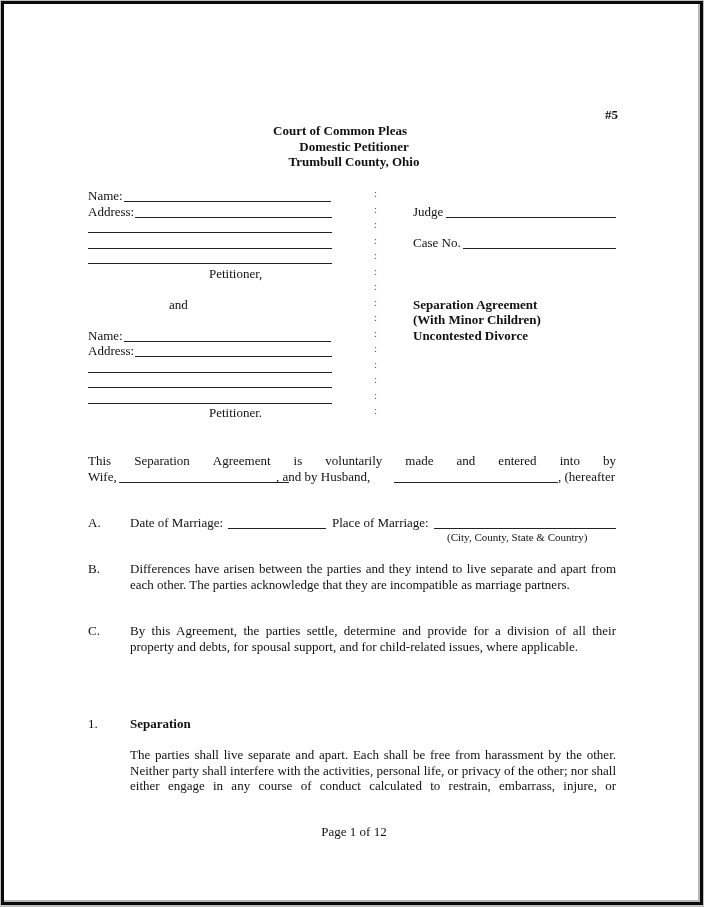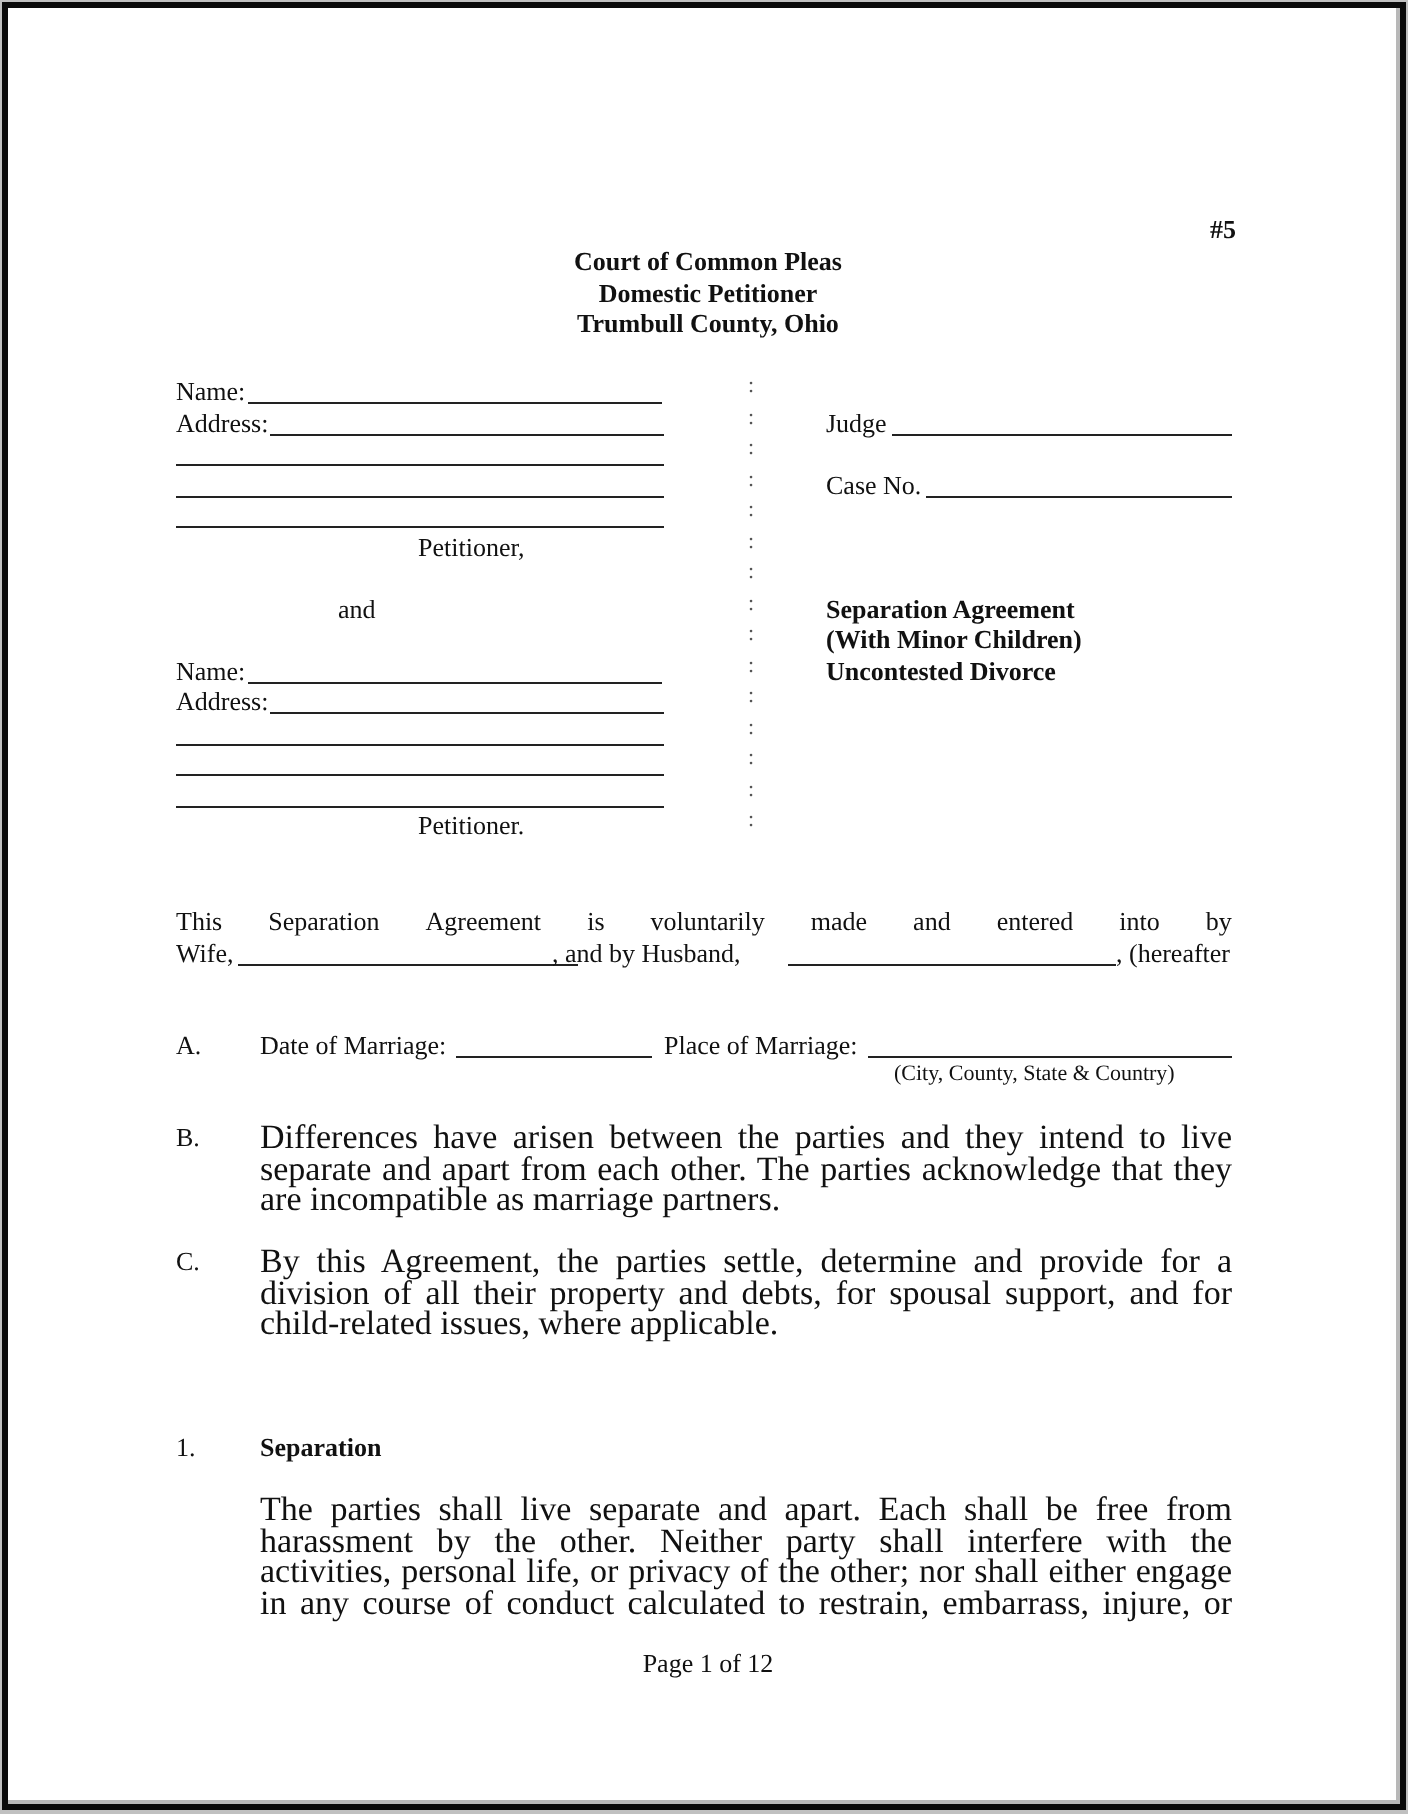--- a/index.html
+++ b/index.html
@@ -11,32 +11,32 @@
   }
   .inner {
     position: absolute; left: 0; top: 0; right: 0; bottom: 0;
     border-right: 2px solid #b8b8b8; border-bottom: 2px solid #b8b8b8;
   }
   .abs { position: absolute; white-space: nowrap; font-size: 13px; line-height: 15.5px; }
   .b { font-weight: bold; }
   .fullul { position: absolute; border-bottom: 1px solid #222; height: 1px; }
   .colon { position: absolute; left: 370px; font-size: 11px; line-height: 11px; color: #555; }
   .center { text-align: center; }
-  .par { position: absolute; font-size: 17px; line-height: 15.5px; white-space: normal; text-align: justify; }
+  .par { position: absolute; font-size: 13px; line-height: 15.5px; white-space: normal; text-align: justify; }
   .small { font-size: 11px; }
 </style>
 </head>
 <body>
 
 <div class="frame">
   <div class="inner"></div>
 
   <div class="abs b" style="left:601px; top:103px;">#5</div>
 
-  <div class="abs b center" style="left:230px; width:240px; top:119px;font-family:Liberation Serif, serif;">Court of Common Pleas</div>
+  <div class="abs b center" style="left:216px; width:240px; top:119px;font-family:Liberation Serif, serif;">Court of Common Pleas</div>
   <div class="abs b center" style="left:230px; width:240px; top:134.5px;">Domestic Petitioner</div>
   <div class="abs b center" style="left:230px; width:240px; top:150px;">Trumbull County, Ohio</div>
 
   <div class="abs" style="left:84px; top:184px;">Name:</div>
   <div class="fullul" style="left:120px; width:207px; top:184px; height:14px;"></div>
   <div class="abs" style="left:84px; top:199.5px;">Address:</div>
   <div class="fullul" style="left:131px; width:197px; top:199.5px; height:14px;"></div>
   <div class="fullul" style="left:84px; width:244px; top:215px; height:14px;"></div>
   <div class="fullul" style="left:84px; width:244px; top:230.5px; height:14px;"></div>
   <div class="fullul" style="left:84px; width:244px; top:246px; height:14px;"></div>

